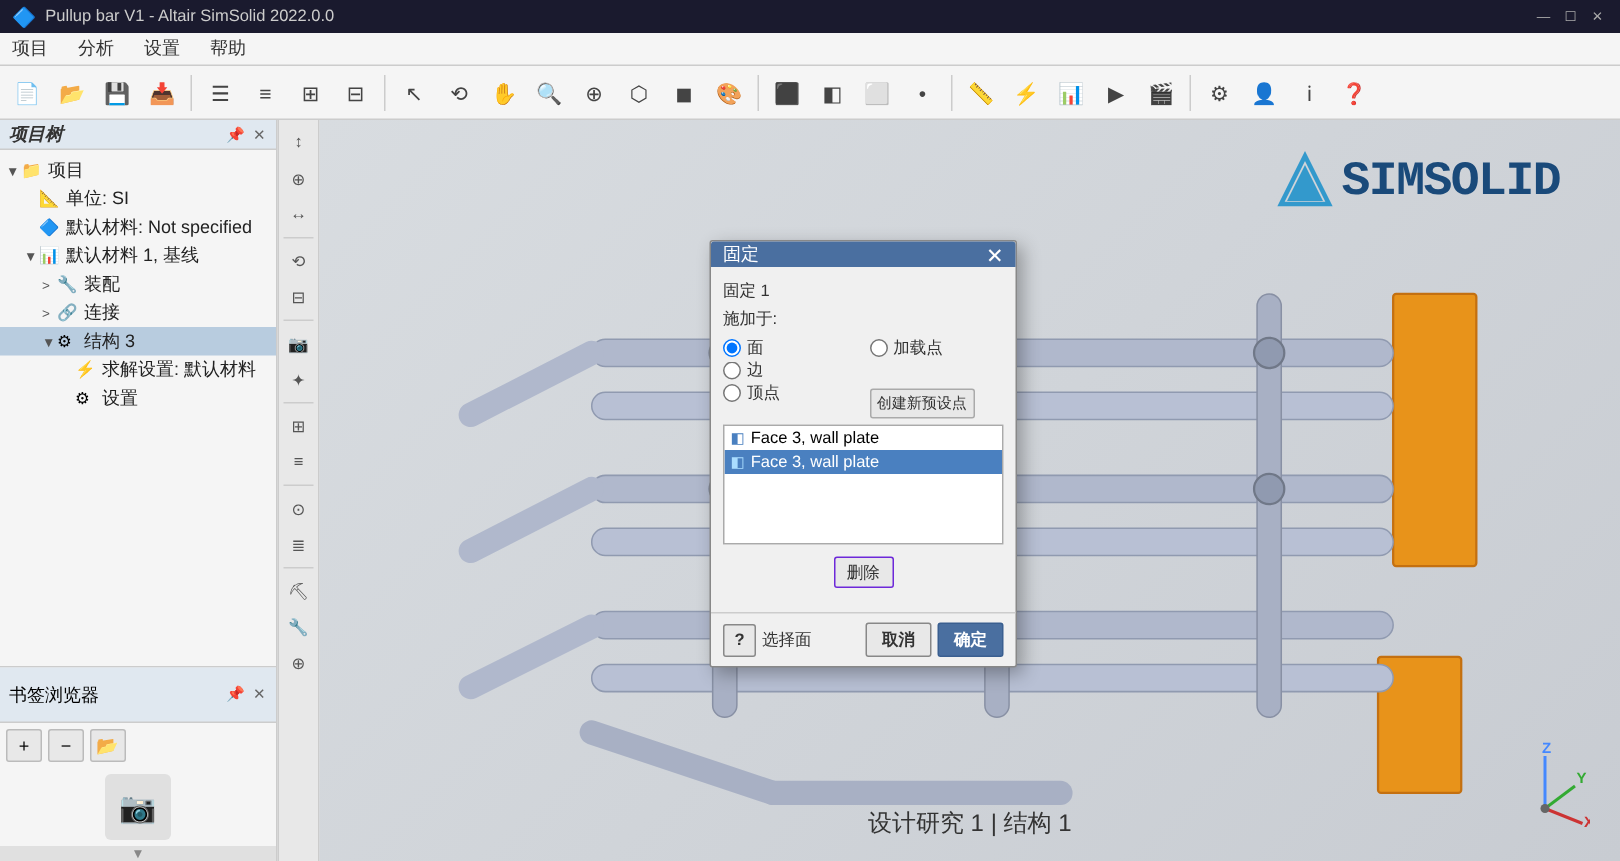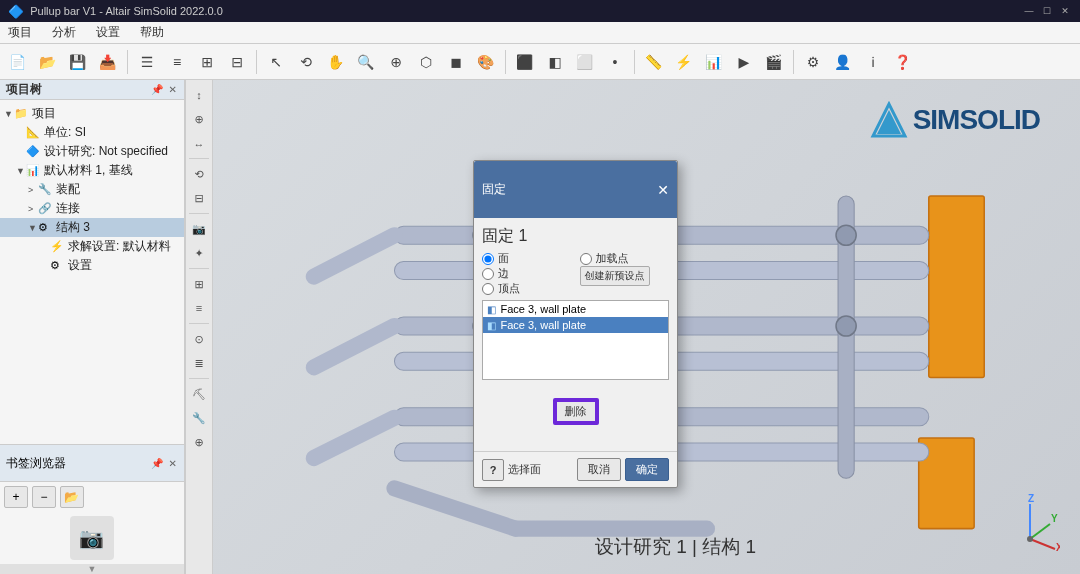--- a/index.html
+++ b/index.html
@@ -19,21 +19,21 @@
     .toolbar { background: #f5f5f5; border-bottom: 1px solid #ccc; height: 36px; display: flex; align-items: center; padding: 0 4px; gap: 2px; flex-wrap: wrap; }
     .tb-btn { width: 28px; height: 28px; display: flex; align-items: center; justify-content: center; cursor: pointer; border: 1px solid transparent; border-radius: 2px; font-size: 14px; color: #444; }
     .tb-sep { width: 1px; height: 24px; background: #ccc; margin: 0 3px; }
 
     
     .main-layout { display: flex; height: calc(574px - 22px - 22px - 36px); }
 
     
     .left-panel { width: 185px; background: #f5f5f5; border-right: 1px solid #ccc; display: flex; flex-direction: column; }
     .panel-header { background: #e0e8f0; border-bottom: 1px solid #ccc; padding: 2px 6px; font-size: 12px; display: flex; align-items: center; justify-content: space-between; height: 20px; }
-    .panel-header-label { font-weight: bold; color: #333; }
+    .panel-header-label { font-weight: bold; color: #333; font-style: italic; }
     .panel-icons { display: flex; gap: 3px; }
     .panel-icon-btn { font-size: 10px; color: #666; cursor: pointer; padding: 1px; }
 
     
     .tree { flex: 1; overflow-y: auto; padding: 4px 0; }
     .tree-item { display: flex; align-items: center; padding: 1px 4px; cursor: pointer; white-space: nowrap; }
     .tree-item.selected { background: #b8ccdf; }
     .tree-indent { display: inline-block; width: 12px; }
     .tree-arrow { display: inline-block; width: 10px; font-size: 9px; color: #555; }
     .tree-icon { display: inline-block; width: 16px; font-size: 11px; margin-right: 2px; }
@@ -51,52 +51,52 @@
     
     .viewport { flex: 1; background: linear-gradient(135deg, #d8dce0 0%, #c8ccd2 100%); position: relative; overflow: hidden; }
 
     
     .simsolid-logo { position: absolute; top: 20px; right: 40px; display: flex; align-items: center; gap: 8px; }
 
     
     .axis-indicator { position: absolute; bottom: 20px; right: 20px; width: 60px; height: 60px; }
 
     
-    .study-label { position: absolute; bottom: 14px; left: 50%; transform: translateX(-50%); font-size: 19px; color: #333; margin-left: 29px; }
+    .study-label { position: absolute; bottom: 14px; left: 50%; transform: translateX(-50%); font-size: 16px; color: #333; }
 
     
     .modal-overlay { position: absolute; top: 0; left: 0; right: 0; bottom: 0; }
     .modal { position: absolute; top: 80px; left: 260px; width: 205px; background: #f0f0f0; border: 1px solid #888; box-shadow: 4px 4px 12px rgba(0,0,0,0.3); border-radius: 2px; }
-    .modal-title { background: #4a6fa0; color: white; padding: 20px 8px; font-size: 12px; display: flex; align-items: center; justify-content: space-between; border-radius: 2px 2px 0 0; }
+    .modal-title { background: #4a6fa0; color: white; padding: 0 8px; font-size: 12px; display: flex; align-items: center; justify-content: space-between; border-radius: 2px 2px 0 0; }
     .modal-close { cursor: pointer; font-size: 14px; color: white; }
     .modal-body { padding: 8px; }
     .modal-section-label { font-size: 11px; color: #333; margin-bottom: 4px; }
     .radio-row { display: flex; align-items: center; gap: 4px; }
     .radio-row input[type=radio] { margin: 0; width: 12px; height: 12px; }
     .radio-label { font-size: 11px; color: #333; }
     .half-col { flex: 1; }
 
     .create-btn { background: #e8e8e8; border: 1px solid #aaa; border-radius: 2px; font-size: 10px; padding: 2px 4px; cursor: pointer; white-space: nowrap; color: #333; }
 
     .face-list { border: 1px solid #aaa; background: white; margin: 4px 0; min-height: 80px; max-height: 120px; overflow-y: auto; }
     .face-item { display: flex; align-items: center; padding: 2px 4px; font-size: 11px; cursor: pointer; gap: 4px; }
     .face-item.selected { background: #4a80c0; color: white; }
     .face-item.selected .face-icon { color: #aaddff; }
     .face-icon { color: #4a80c0; font-size: 10px; }
 
-    .delete-btn { background: #e8e8e8; border: 4px solid #6d28d9; border-radius: 2px; font-size: 11px; padding: 2px 8px; cursor: pointer; display: block; margin: 18px auto; color: #333; }
+    .delete-btn { background: #e8e8e8; border: 1px solid #6d28d9; border-radius: 2px; font-size: 11px; padding: 2px 8px; cursor: pointer; display: block; margin: 8px auto; color: #333; }
 
     .checkbox-row { display: flex; align-items: center; gap: 4px; margin: 4px 0; }
     .checkbox-row input[type=checkbox] { margin: 0; width: 12px; height: 12px; }
     .checkbox-label { font-size: 11px; color: #333; }
 
     .modal-footer { display: flex; align-items: center; padding: 6px 8px; gap: 4px; border-top: 1px solid #ccc; }
     .help-btn { width: 22px; height: 22px; border: 1px solid #888; background: #e8e8e8; border-radius: 2px; display: flex; align-items: center; justify-content: center; font-size: 11px; cursor: pointer; color: #333; font-weight: bold; }
     .footer-status { flex: 1; font-size: 11px; color: #333; }
-    .action-btn { background: #e8e8e8; border: 1px solid #888; border-radius: 2px; font-size: 11px; padding: 3px 10px; cursor: pointer; color: #333; }
+    .action-btn { background: #e8e8e8; border: 1px solid #888; border-radius: 2px; font-size: 11px; padding: 3px 10px; cursor: pointer; color: #333; font-weight: bold; }
     .action-btn.primary { background: #4a6fa0; color: white; border-color: #3a5f90; }
 
     
     .viewport-svg { position: absolute; top: 0; left: 0; width: 100%; height: 100%; }
 
     
     .bottom-icon-strip { display: flex; align-items: center; padding: 4px; gap: 4px; }
     .bottom-icon-btn { width: 24px; height: 22px; display: flex; align-items: center; justify-content: center; cursor: pointer; font-size: 12px; border: 1px solid #bbb; border-radius: 2px; background: #e8e8e8; }
   </style>
 </head>
@@ -177,21 +177,21 @@
       <div class="tree-item">
         <span class="tree-indent"></span>
         <span class="tree-arrow"></span>
         <span class="tree-icon">📐</span>
         <span class="tree-label">单位: SI</span>
       </div>
       <div class="tree-item">
         <span class="tree-indent"></span>
         <span class="tree-arrow"></span>
         <span class="tree-icon">🔷</span>
-        <span class="tree-label">设计研究: Not specified</span>
+        <span class="tree-label">默认材料: Not specified</span>
       </div>
       <div class="tree-item">
         <span class="tree-indent"></span>
         <span class="tree-arrow">▼</span>
         <span class="tree-icon">📊</span>
         <span class="tree-label">默认材料 1, 基线</span>
       </div>
       <div class="tree-item">
         <span class="tree-indent"></span>
         <span class="tree-indent"></span>
@@ -276,21 +276,21 @@
   </div>
 
   <div class="viewport">
 
     <div class="simsolid-logo">
       <div style="display:flex;align-items:center;gap:4px;">
         <svg width="40" height="40" viewBox="0 0 40 40">
           <polygon points="20,4 4,36 36,36" fill="none" stroke="#3399cc" stroke-width="3"></polygon>
           <polygon points="20,10 8,34 32,34" fill="#3399cc"></polygon>
         </svg>
-        <span style="font-size:28px;font-weight:bold;color:#1a4a7a;letter-spacing:-1px;">SIMSOLID</span>
+        <span style="font-size:32px;font-weight:bold;color:#1a4a7a;letter-spacing:-1px;font-family:Liberation Mono, monospace;">SIMSOLID</span>
       </div>
     </div>
 
     <svg class="viewport-svg" viewBox="0 0 860 460">
 
       <rect x="710" y="100" width="55" height="180" rx="2" fill="#e8931a" stroke="#c47010" stroke-width="1.5"></rect>
       <rect x="700" y="340" width="55" height="90" rx="2" fill="#e8931a" stroke="#c47010" stroke-width="1.5"></rect>
 
       <rect x="180" y="130" width="530" height="18" rx="9" fill="#b0b8cc" stroke="#909ab0" stroke-width="1"></rect>
       <rect x="180" y="165" width="530" height="18" rx="9" fill="#b8c0d4" stroke="#909ab0" stroke-width="1"></rect>
@@ -334,21 +334,22 @@
       </svg>
     </div>
 
     <div class="modal-overlay">
       <div class="modal">
         <div class="modal-title">
           <span>固定</span>
           <span class="modal-close">✕</span>
         </div>
         <div class="modal-body">
-          <div style="font-size:16px;color:#333;margin-bottom:4px;">固定 1</div>
+          <div style="font-size:11px;color:#333;margin-bottom:4px;">固定 1</div>
+          <div class="modal-section-label">施加于:</div>
 
           <div style="display:flex;gap:8px;margin-bottom:4px;">
             <div class="half-col">
               <div class="radio-row">
                 <input type="radio" name="apply" checked="" style="">
                 <span class="radio-label">面</span>
               </div>
               <div class="radio-row">
                 <input type="radio" name="apply" style="">
                 <span class="radio-label">边</span>
@@ -356,21 +357,21 @@
               <div class="radio-row">
                 <input type="radio" name="apply" style="">
                 <span class="radio-label">顶点</span>
               </div>
             </div>
             <div class="half-col">
               <div class="radio-row">
                 <input type="radio" name="apply" style="">
                 <span class="radio-label">加载点</span>
               </div>
-              <div style="margin-top:0;">
+              <div style="margin-top:20px;">
                 <button class="create-btn">创建新预设点</button>
               </div>
             </div>
           </div>
 
           <div class="face-list">
             <div class="face-item">
               <span class="face-icon">◧</span>
               <span>Face 3, wall plate</span>
             </div>

